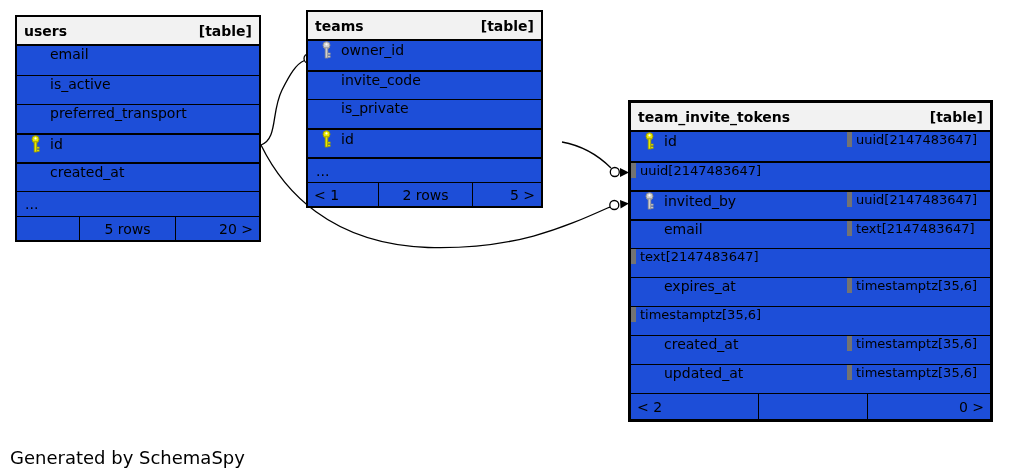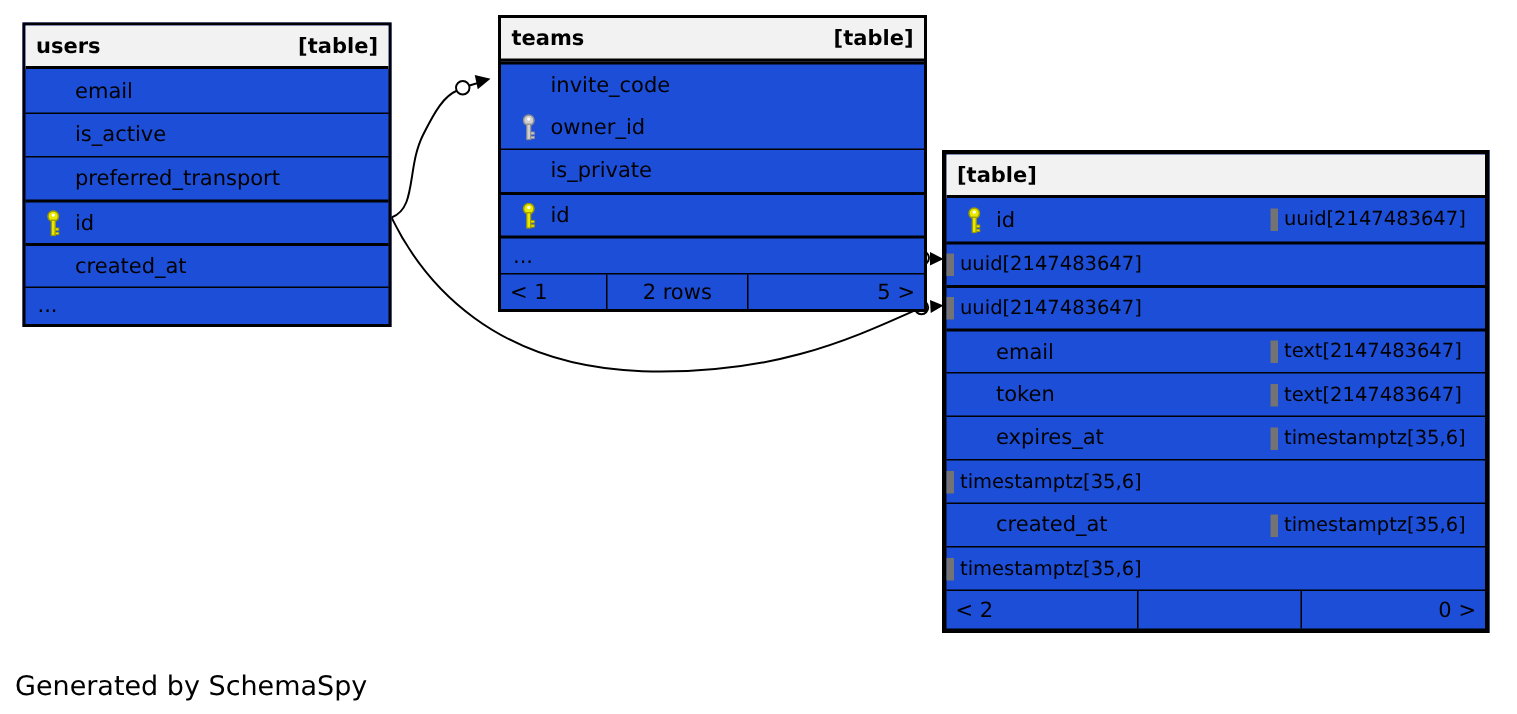--- a/index.html
+++ b/index.html
@@ -15,21 +15,21 @@
     position: absolute; background: #1d4ed8; border: 2px solid #000;
     font-size: 14px;
   }
   .table.heavy { border-width: 3px; }
   .thead {
     background: #f2f2f2; height: 29px; display: flex; align-items: center;
     justify-content: space-between; padding: 0 7px; border-bottom: 2px solid #000;
   }
   .tname { font-weight: bold; }
   .badge { font-weight: bold; }
-  .trow { display: flex; align-items: center; height: 29px; border-top: 1px solid #000; }
+  .trow { display: flex; align-items: flex-start; height: 29px; border-top: 1px solid #000; }
   .trow.nb { border-top: none; }
   .trow.b2 { border-top-width: 2px; }
   .namecell { display:flex; align-items:center; flex:1; }
   .keyicon { flex: 0 0 auto; margin: 0 9px 0 13px; display:flex; align-items:center; }
   .clabel { white-space: nowrap; }
   .noicon .namecell { padding-left: 33px; }
   .ellipsis-row { height: 25px; display:flex; align-items:center; padding-left: 8px; border-top:1px solid #000; }
   .tfoot { display: flex; height: 24px; border-top: 1px solid #000; align-items: stretch; }
   .fcell { display:flex; align-items:center; padding: 0 6px; }
   .fcell + .fcell { border-left: 1px solid #000; }
@@ -105,45 +105,50 @@
         </span>
         <span class="clabel">id</span>
       </span>
     </div>
     <div class="trow b2 noicon">
       <span class="namecell">
           <span class="clabel">created_at</span>
         </span>
     </div>
     <div class="ellipsis-row">...</div>
+    <div class="tfoot">
+      <span class="fcell" style="flex:0 0 62px;"></span>
+      <span class="fcell c" style="flex:0 0 96px;">5 rows</span>
+      <span class="fcell r" style="flex:1;">20 &gt;</span>
+    </div>
   </div>
 
-  <div class="table t-teams" style="left:332px; top:10px; width:286px;">
+  <div class="table t-teams" style="left:306px; top:10px; width:237px;">
     <div class="thead">
       <span class="tname">teams</span>
       <span class="badge">[table]</span>
     </div>
-    <div class="trow b2 noicon">
-      <span class="namecell">
-          <span class="clabel">invite_code</span>
-        </span>
-    </div>
     <div class="trow nb">
       <span class="namecell">
         <span class="keyicon">
           <svg width="11" height="18" viewBox="0 0 11 18">
             <circle cx="5.5" cy="4.2" r="3.5" fill="#cfcfcf" stroke="#8f8f8f"></circle>
             <circle cx="5.5" cy="3.4" r="1.1" fill="#ffffff"></circle>
             <rect x="4.2" y="6.8" width="2.6" height="10.2" fill="#cfcfcf" stroke="#8f8f8f" stroke-width="0.8"></rect>
             <rect x="6.8" y="12" width="2.4" height="1.6" fill="#cfcfcf" stroke="#8f8f8f" stroke-width="0.6"></rect>
             <rect x="6.8" y="14.8" width="2.4" height="1.6" fill="#cfcfcf" stroke="#8f8f8f" stroke-width="0.6"></rect>
           </svg>
         </span>
         <span class="clabel">owner_id</span>
       </span>
+    </div>
+    <div class="trow b2 noicon">
+      <span class="namecell">
+          <span class="clabel">invite_code</span>
+        </span>
     </div>
     <div class="trow noicon">
       <span class="namecell">
           <span class="clabel">is_private</span>
         </span>
     </div>
     <div class="trow b2">
       <span class="namecell">
         <span class="keyicon">
           <svg width="11" height="18" viewBox="0 0 11 18">
@@ -160,20 +165,21 @@
     <div class="ellipsis-row" style="border-top-width:2px;">...</div>
     <div class="tfoot">
       <span class="fcell" style="flex:0 0 70px;">&lt; 1</span>
       <span class="fcell c" style="flex:0 0 94px;">2 rows</span>
       <span class="fcell r" style="flex:1;">5 &gt;</span>
     </div>
   </div>
 
   <div class="table heavy t-tokens" style="left:628px; top:100px; width:365px;">
     <div class="thead">
+      <span class="tname">team_invite_tokens</span>
       <span class="badge">[table]</span>
     </div>
 
     <div class="trow nb">
       <span class="namecell">
         <span class="keyicon">
           <svg width="11" height="18" viewBox="0 0 11 18">
             <circle cx="5.5" cy="4.2" r="3.5" fill="#e8e800" stroke="#9b9b00"></circle>
             <circle cx="5.5" cy="3.4" r="1.1" fill="#ffffff"></circle>
             <rect x="4.2" y="6.8" width="2.6" height="10.2" fill="#e8e800" stroke="#9b9b00" stroke-width="0.8"></rect>
@@ -184,51 +190,63 @@
         <span class="clabel">id</span>
       </span>
       <span class="typecell">uuid[2147483647]</span>
     </div>
 
     <div class="trow b2">
       <span class="typecell">uuid[2147483647]</span>
     </div>
 
     <div class="trow b2">
+      <span class="namecell">
+        <span class="keyicon">
+          <svg width="11" height="18" viewBox="0 0 11 18">
+            <circle cx="5.5" cy="4.2" r="3.5" fill="#cfcfcf" stroke="#8f8f8f"></circle>
+            <circle cx="5.5" cy="3.4" r="1.1" fill="#ffffff"></circle>
+            <rect x="4.2" y="6.8" width="2.6" height="10.2" fill="#cfcfcf" stroke="#8f8f8f" stroke-width="0.8"></rect>
+            <rect x="6.8" y="12" width="2.4" height="1.6" fill="#cfcfcf" stroke="#8f8f8f" stroke-width="0.6"></rect>
+            <rect x="6.8" y="14.8" width="2.4" height="1.6" fill="#cfcfcf" stroke="#8f8f8f" stroke-width="0.6"></rect>
+          </svg>
+        </span>
+        <span class="clabel">invited_by</span>
+      </span>
       <span class="typecell">uuid[2147483647]</span>
     </div>
 
     <div class="trow b2 noicon">
       <span class="namecell">
           <span class="clabel">email</span>
         </span>
       <span class="typecell">text[2147483647]</span>
     </div>
     <div class="trow noicon">
-      <span class="namecell">
-          <span class="clabel">token</span>
-        </span>
       <span class="typecell">text[2147483647]</span>
     </div>
     <div class="trow noicon">
       <span class="namecell">
           <span class="clabel">expires_at</span>
         </span>
       <span class="typecell">timestamptz[35,6]</span>
     </div>
     <div class="trow noicon">
       <span class="typecell">timestamptz[35,6]</span>
     </div>
     <div class="trow noicon">
       <span class="namecell">
           <span class="clabel">created_at</span>
         </span>
       <span class="typecell">timestamptz[35,6]</span>
     </div>
     <div class="trow noicon">
+      <span class="namecell">
+          <span class="clabel">updated_at</span>
+        </span>
       <span class="typecell">timestamptz[35,6]</span>
     </div>
 
     <div class="tfoot">
       <span class="fcell" style="flex:0 0 127px;">&lt; 2</span>
       <span class="fcell c" style="flex:0 0 109px;"></span>
       <span class="fcell r" style="flex:1;">0 &gt;</span>
     </div>
   </div>
 

